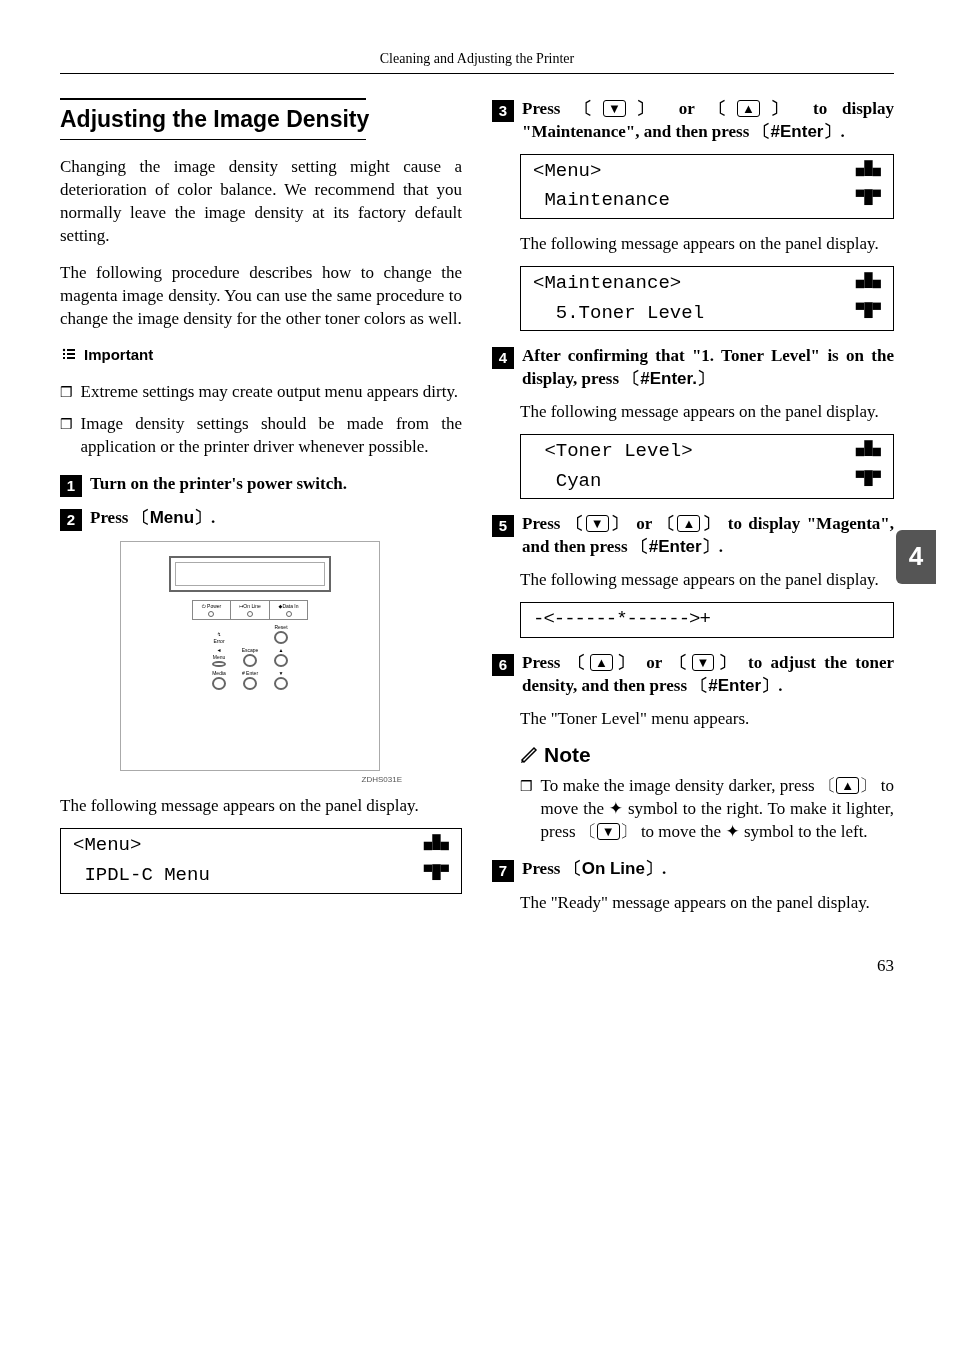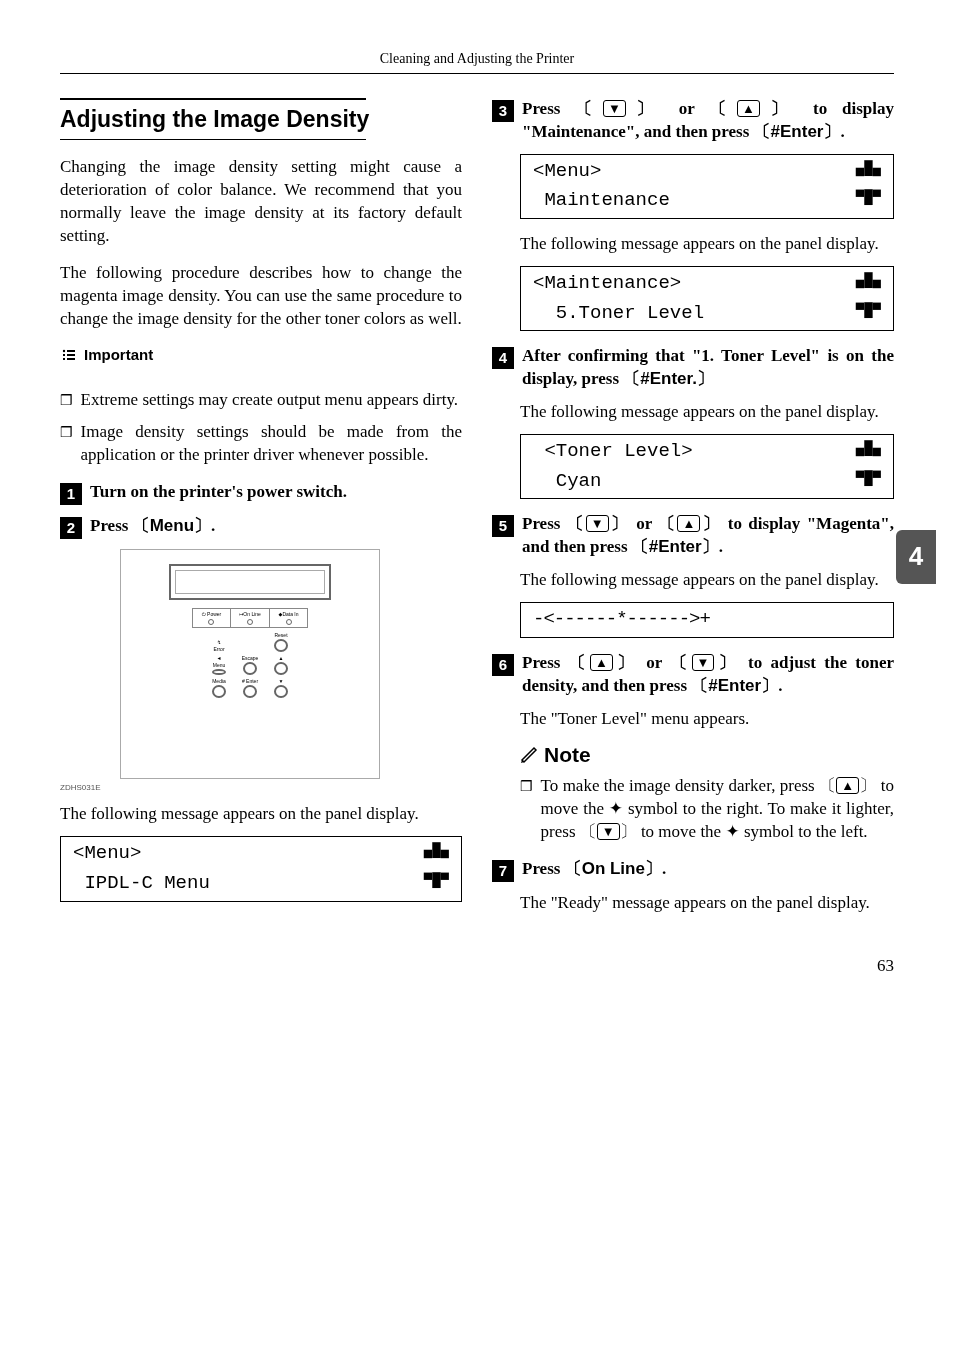--- a/index.html
+++ b/index.html
@@ -18,21 +18,21 @@
   .col { flex: 1; min-width: 0; }
   .section-rule-top { border: none; border-top: 2px solid #000; margin: 0 0 4px 0; width: 76%; }
   .section-title {
     font-family: Helvetica, Arial, sans-serif;
     font-weight: bold;
     font-size: 23px;
     margin: 0 0 4px 0;
   }
   .section-rule-bottom { border: none; border-top: 1px solid #000; margin: 0 0 16px 0; width: 76%; }
   p.body { font-size: 17px; text-align: justify; margin: 0 0 14px 0; }
-  .important-head { display: flex; align-items: center; gap: 6px; font-family: Helvetica, Arial, sans-serif; font-weight: bold; font-size: 15px; margin-bottom: 24px; }
+  .important-head { display: flex; align-items: flex-start; gap: 6px; font-family: Helvetica, Arial, sans-serif; font-weight: bold; font-size: 15px; margin-bottom: 16px; }
   .important-head .icon, .note-head .icon { display:inline-flex; width:18px; height:18px; }
   .bullet-list { list-style: none; padding: 0; margin: 0 0 14px 0; }
   .bullet-list li { display: flex; gap: 8px; font-size: 17px; text-align: justify; margin-bottom: 8px; align-items: flex-start; }
   .bullet-list li .bmark { font-size: 14px; line-height: 24px; }
   .step { display: flex; gap: 8px; margin-bottom: 10px; align-items: flex-start; }
   .step-num { display:inline-flex; width:22px; height:22px; background:#000; color:#fff; font-family: Helvetica, Arial, sans-serif; font-weight:bold; font-size:15px; align-items:center; justify-content:center; flex-shrink:0; margin-top:2px; }
   .step-text { font-weight: bold; font-size: 17px; text-align: justify; }
   .step-text .key { font-family: Helvetica, Arial, sans-serif; font-weight: bold; }
   .step-desc { font-size: 17px; text-align: justify; margin: 0 0 10px 28px; }
   .panel {
@@ -50,21 +50,21 @@
   .note-head { display:flex; align-items:center; gap:6px; font-family: Helvetica, Arial, sans-serif; font-weight:bold; font-size:21px; margin: 6px 0 6px 28px; }
   .note-body { margin-left: 28px; }
   .hw-image {
     border: 1px solid #aaa;
     width: 260px;
     height: 230px;
     margin: 6px 0 4px 60px;
     padding: 14px 48px 10px;
     display:flex; flex-direction:column; align-items:center; justify-content:flex-start;
   }
-  .hw-caption { font-size: 8px; font-family: Helvetica, Arial, sans-serif; margin: 0 60px 10px 0; color:#555}
+  .hw-caption { font-size: 8px; font-family: Helvetica, Arial, sans-serif; text-align:right; margin: 0 60px 10px 0; color:#555}
   .display-frame{ border:2px solid #666; padding:4px; width:100%; margin-bottom:8px }
   .display-inner{ border:1px solid #aaa; height:24px }
   .lamp-row{display:flex; border:1px solid #888; font-size:5px; font-family:Helvetica,Arial,sans-serif; width:72%; align-self:center}
   .lamp-row>div{flex:1; padding:2px; text-align:center; border-right:1px solid #888}
   .lamp-row>div:last-child{border-right:none}
   .lamp-dot{width:6px;height:6px;border-radius:50%;border:1px solid #666;margin:2px auto 0}
   .btn-grid{display:grid; grid-template-columns:28px 28px 28px; grid-template-rows:20px 20px 20px; gap:3px; margin-top:4px; align-self:center; font-size:5px; font-family:Helvetica,Arial,sans-serif}
   .btn-grid>div{display:flex;flex-direction:column;align-items:center;justify-content:flex-end}
   .btn-c{width:14px;height:14px;border-radius:50%;border:2px double #666}
   .side-tab {

